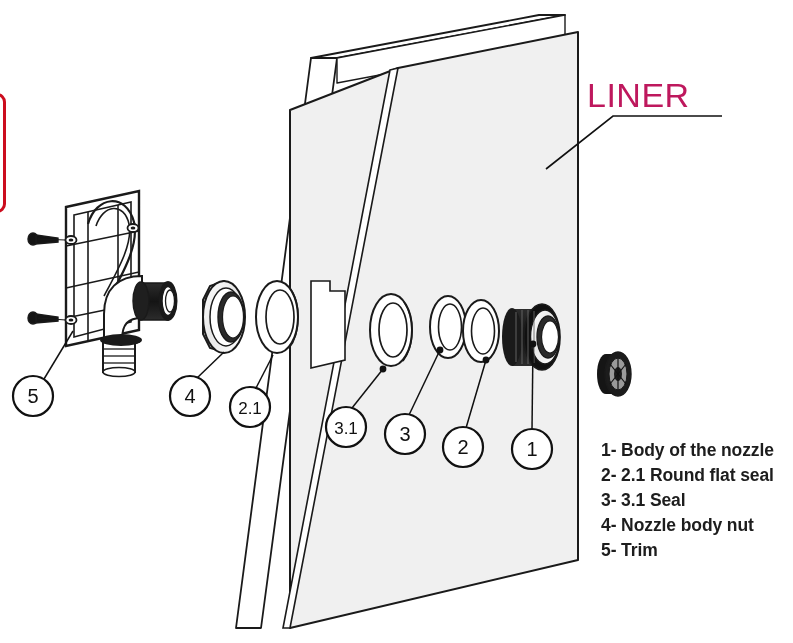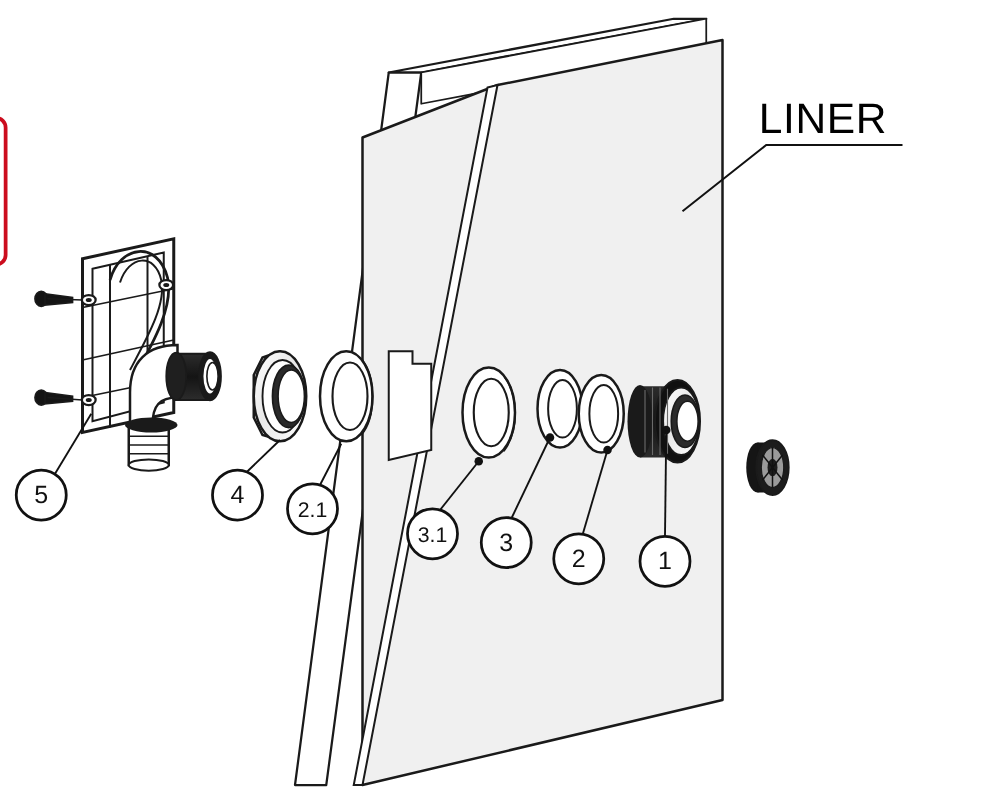--- a/index.html
+++ b/index.html
@@ -36,26 +36,26 @@
     line-height: 25px;
     font-weight: 600;
     letter-spacing: -0.1px;
     white-space: nowrap;
   }
   .legend-row {
     display: block;
   }
   .liner-label {
     position: absolute;
-    left: 607px;
+    left: 587px;
     top: 78px;
     font-family: "Liberation Sans", sans-serif;
     font-size: 34px;
     font-weight: 400;
-    color: #000000;
+    color: #be185d;
     letter-spacing: 0.5px;
     line-height: 1;
   }
   .redbox {
     position: absolute;
     left: -60px;
     top: 93px;
     width: 66px;
     height: 120px;
     border: 3px solid #cc0d1e;
@@ -276,14 +276,21 @@
           <text x="33" y="402.5" text-anchor="middle" class="callout-num" font-size="20">5</text>
         </g>
       </g>
 
   </svg>
 
   <div class="redbox"></div>
 
   <div class="liner-label">LINER</div>
 
+  <div class="legend">
+    <span class="legend-row">1- Body of the nozzle</span>
+    <span class="legend-row">2- 2.1 Round flat seal</span>
+    <span class="legend-row">3- 3.1 Seal</span>
+    <span class="legend-row">4- Nozzle body nut</span>
+    <span class="legend-row">5- Trim</span>
+  </div>
 
 </div>
 
 </body></html>

